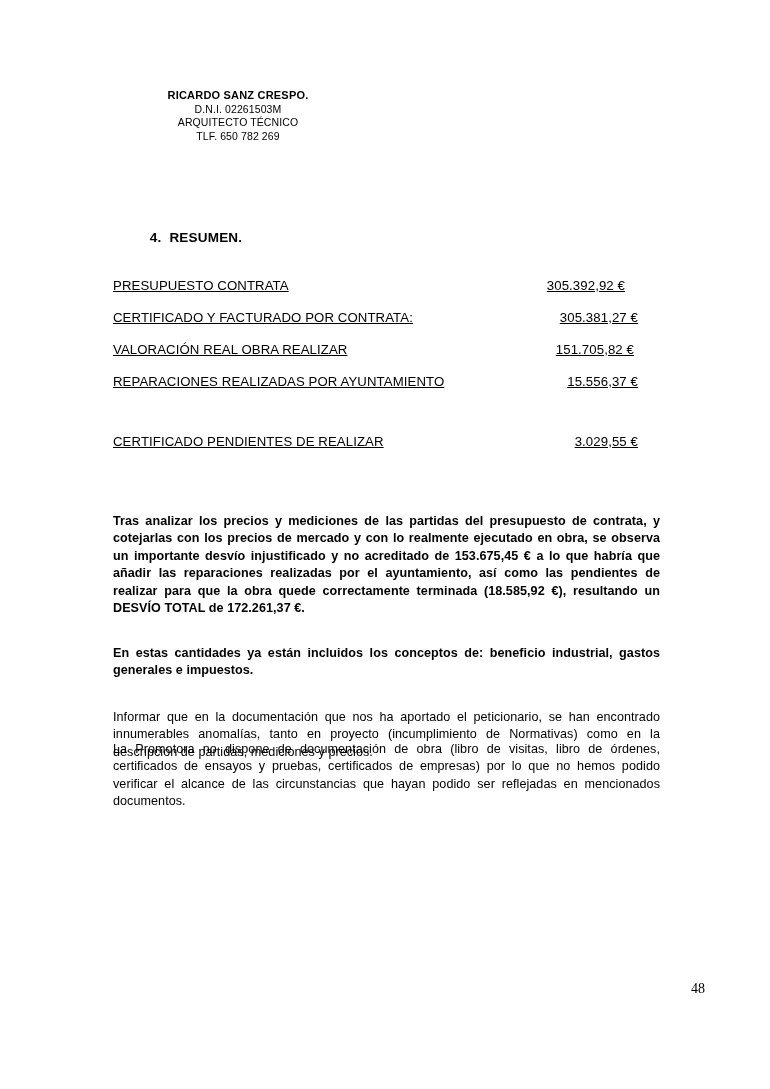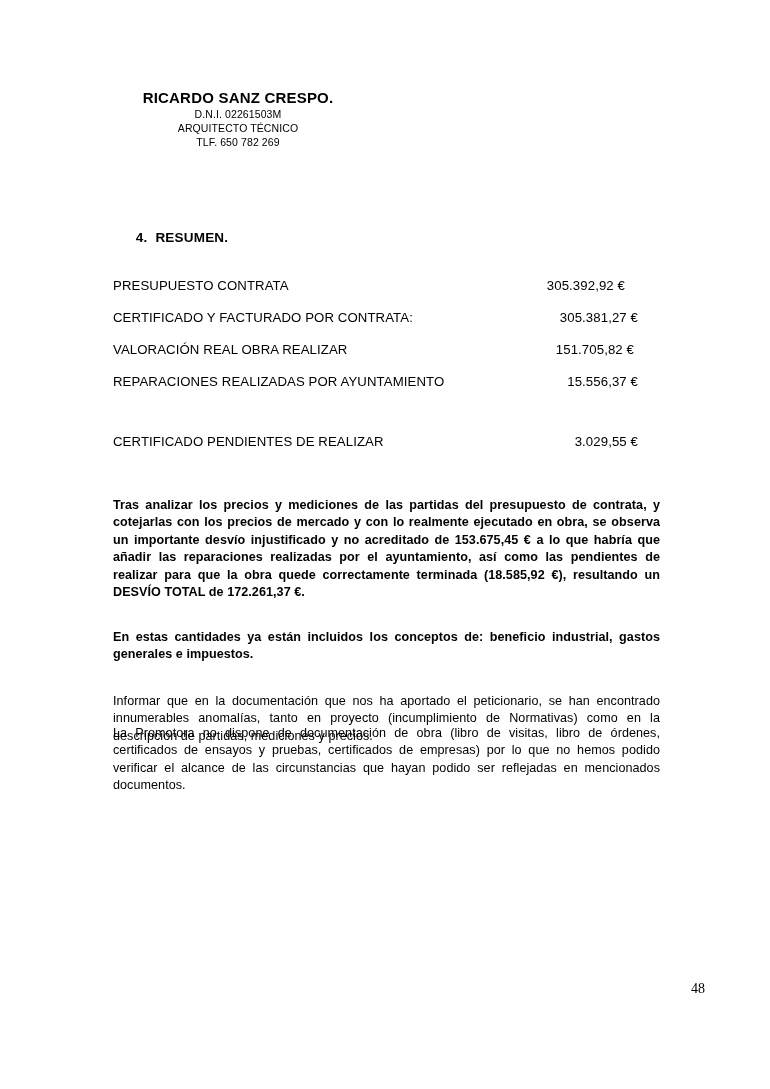--- a/index.html
+++ b/index.html
@@ -23,54 +23,55 @@
   
   .letterhead {
     position: absolute;
     left: 113px;
     top: 88px;
     width: 250px;
     text-align: center;
     line-height: 1.32;
   }
   .letterhead .lh-name {
-    font-size: 15px;
+    font-size: 11px;
     font-weight: bold;
     letter-spacing: 0.2px;
   }
   .letterhead .lh-line {
     font-size: 10.5px;
     font-weight: normal;
     letter-spacing: 0.1px;
   }
 
   
   .section-heading {
     position: absolute;
-    left: 120px;
+    left: 134px;
     top: 215px;
     font-size: 13.5px;
     font-weight: bold;
     letter-spacing: 0.2px;
     white-space: pre;
     text-align: right;
   }
 
   
   .summary {
     position: absolute;
     left: 113px;
     top: 278px;
     width: 525px;
   }
   .summary-row {
     display: flex;
     align-items: baseline;
     justify-content: space-between;
     height: 32px;
+    text-decoration: underline;
   }
   .summary-label {
     font-size: 13.2px;
     letter-spacing: 0.1px;
     white-space: nowrap;
   }
   .summary-value {
     font-size: 13.2px;
     letter-spacing: 0.1px;
     white-space: nowrap;
@@ -80,20 +81,21 @@
   .summary-row:nth-child(2) .summary-value { padding-right: 0px; }
   .summary-row:nth-child(3) .summary-value { padding-right: 4px; }
   .summary-row:nth-child(4) .summary-value { padding-right: 0px; }
   .summary-row:nth-child(5) .summary-value { padding-right: 0px; margin-top: 28px; }
 
   
   .body-block {
     position: absolute;
     left: 113px;
     width: 547px;
+    margin-top: 16px;
   }
   .para {
     font-size: 12.6px;
     line-height: 17.4px;
     text-align: justify;
     text-justify: inter-word;
     margin: 0;
     letter-spacing: 0.05px;
   }
   .para.bold {

